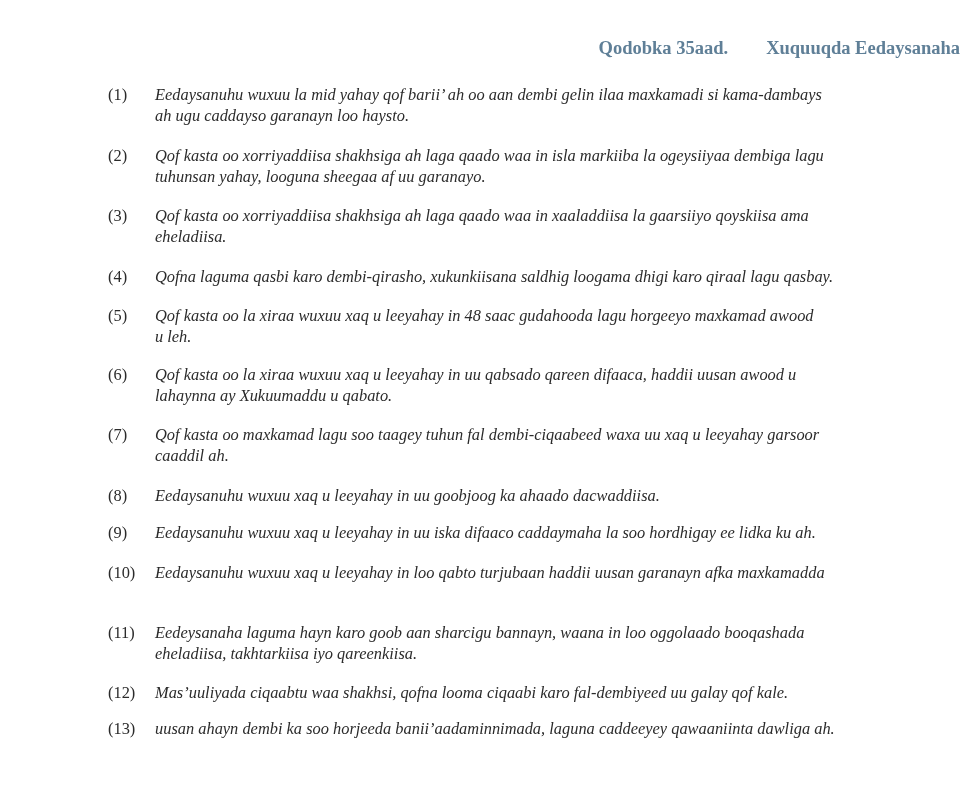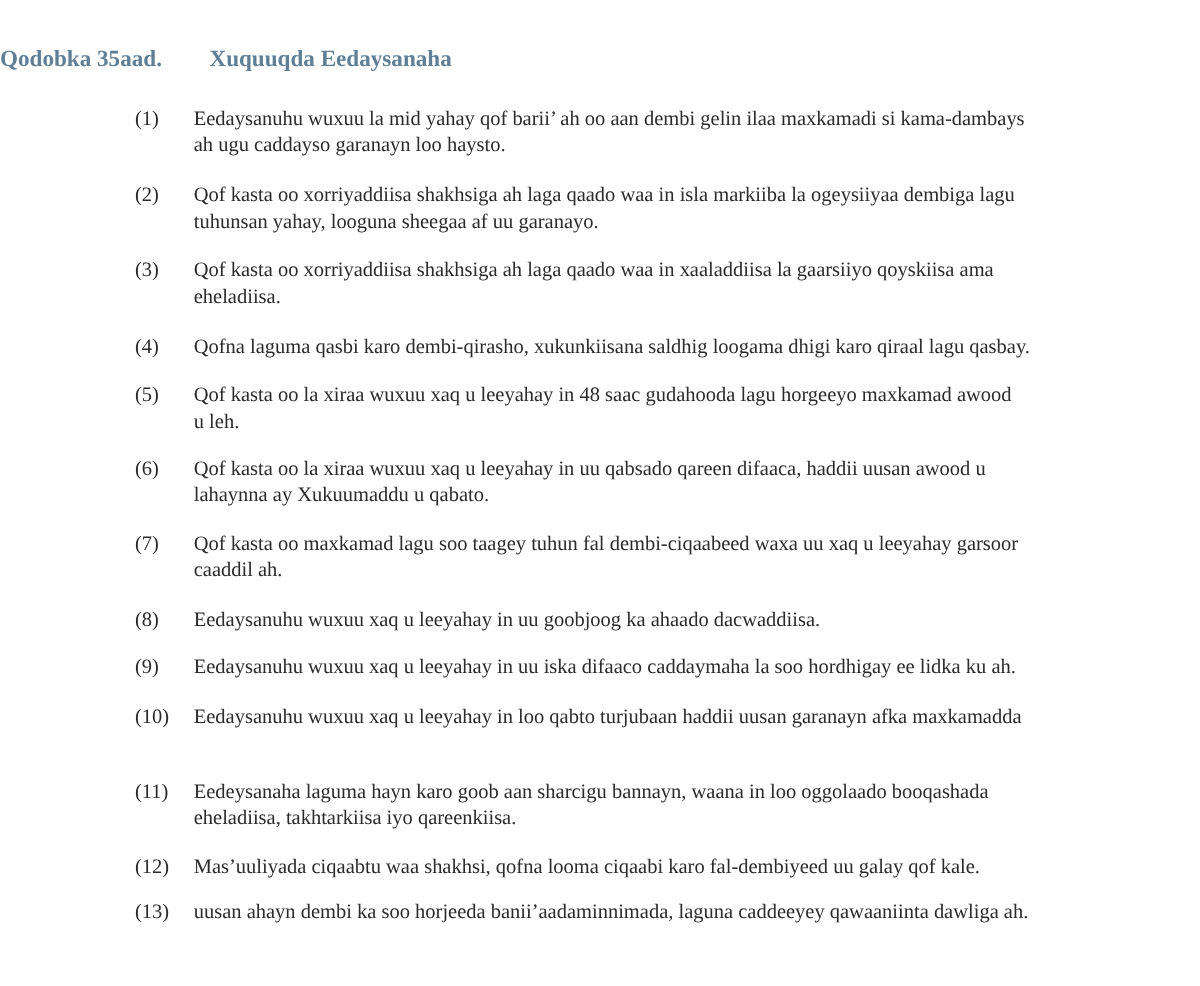--- a/index.html
+++ b/index.html
@@ -1,24 +1,24 @@
 <!DOCTYPE html>
 <html><head>
 <meta charset="utf-8">
 <style>
   html, body { margin:0; padding:0; background:#ffffff; }
   body { width:960px; height:789px; position:relative; overflow:hidden;
          font-family:"Liberation Serif", "DejaVu Serif", serif; color:#2b2b2b; }
-  .title { position:absolute; top:38px; left:0; width:960px; text-align:left;
+  .title { position:absolute; top:38px; left:0; width:960px; text-align:right;
            font-size:18.5px; font-weight:bold; color:#5f7f97; white-space:pre; }
   .title span { display:inline-block; }
   .title .gap { width:38px; }
   .item { position:absolute; left:108px; width:820px; font-size:16.4px; line-height:21px; }
   .num { position:absolute; left:0; top:0; width:45px; }
-  .txt { position:absolute; left:47px; top:0; width:773px; }
+  .txt { position:absolute; left:47px; top:0; width:773px;font-style:italic; }
 </style>
 </head>
 <body>
 
 <div class="title"><span>Qodobka 35aad.</span><span class="gap"></span><span>Xuquuqda Eedaysanaha</span></div>
 
 <div id="list">
     <div class="item" style="top: 84px;">
       <span class="num">(1)</span>
       <div class="txt">

